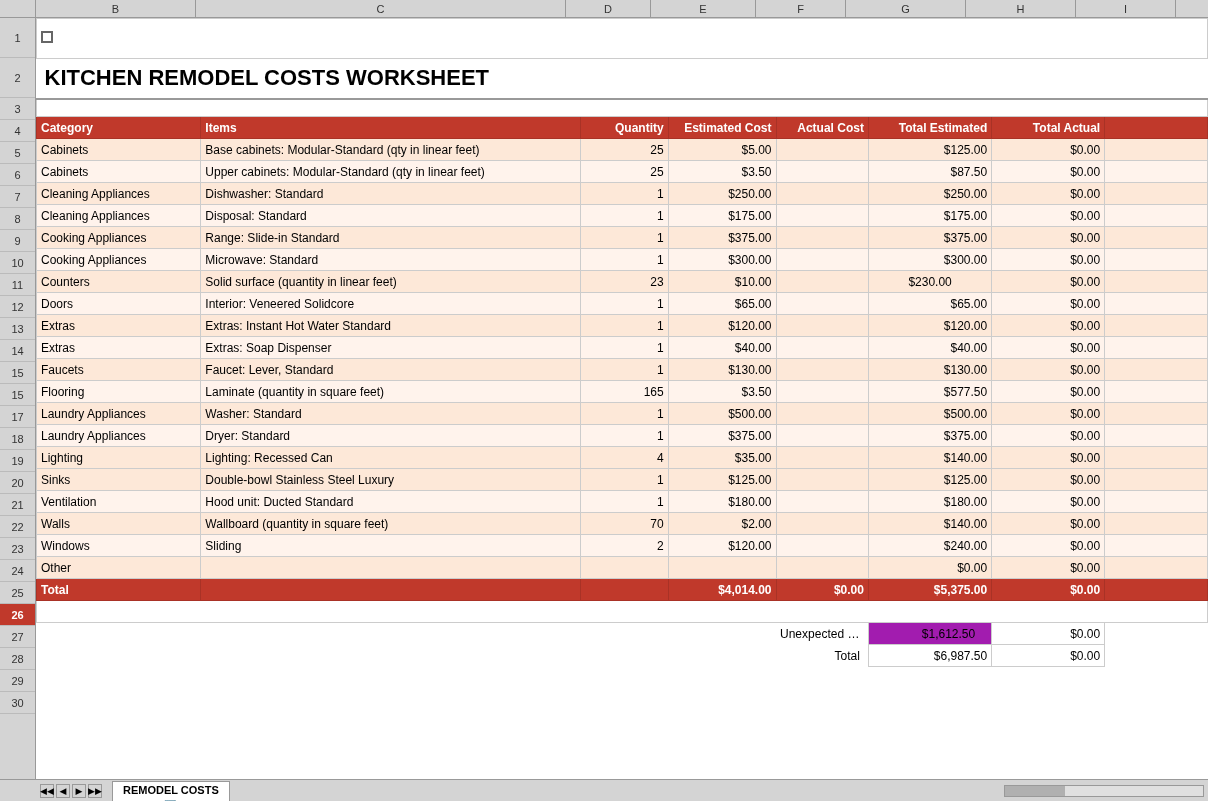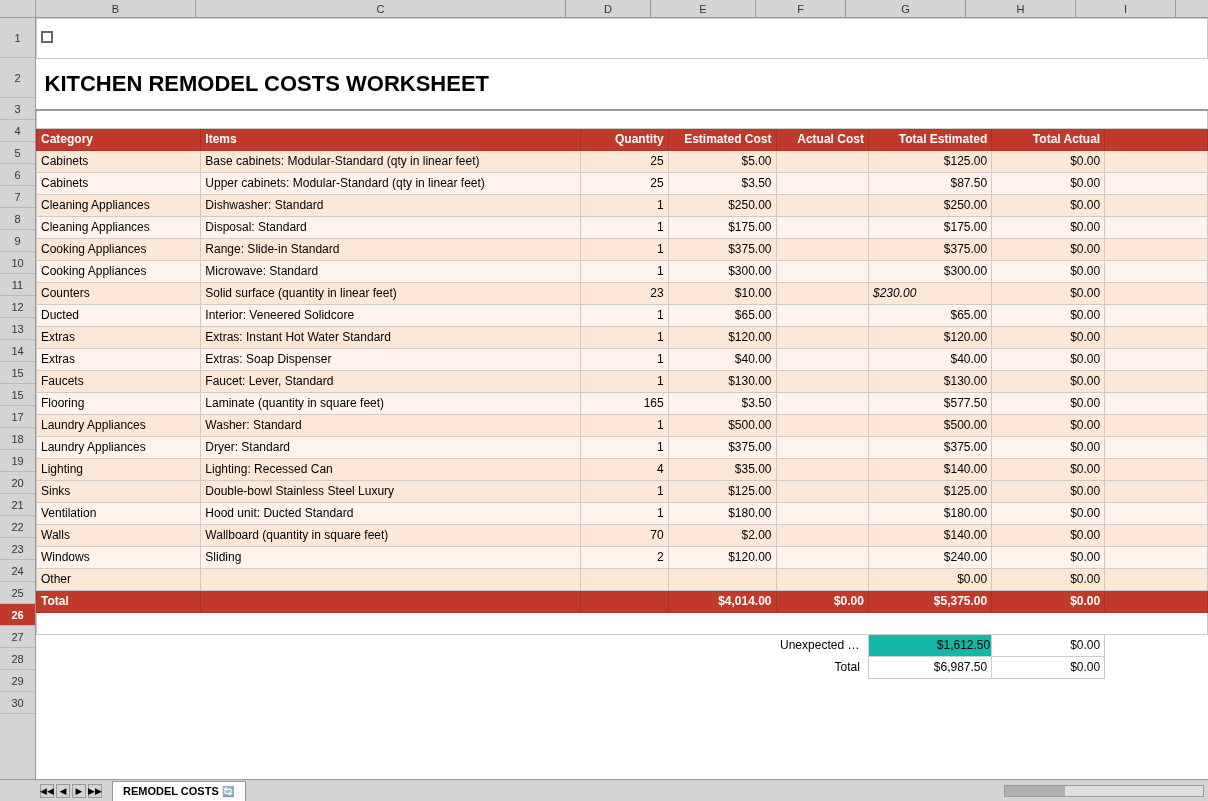--- a/index.html
+++ b/index.html
@@ -96,20 +96,21 @@
       background: #fff;
       border: 1px solid #999;
       border-bottom: none;
       padding: 2px 10px;
       font-size: 11px;
       font-weight: bold;
       display: flex;
       align-items: center;
       gap: 4px;
       height: 20px;
+      flex-direction: column;
     }
     .tab-nav {
       display: flex;
       gap: 2px;
       margin-right: 8px;
     }
     .tab-nav-btn {
       width: 14px;
       height: 14px;
       border: 1px solid #999;
@@ -209,21 +210,21 @@
         </colgroup>
         <tbody>
 
           <tr>
             <td colspan="8" style="height:40px; border:1px solid #ccc; background:#fff; padding:2px 4px;">
               <span style="display:inline-block; width:12px; height:12px; border:2px solid #666; margin-right:4px;"></span>
             </td>
           </tr>
 
           <tr>
-            <td colspan="8" style="height:40px; border:none; border-bottom: 2px solid #999; background:#fff; font-size:22px; font-weight:bold; padding:12px 8px;">
+            <td colspan="8" style="height:40px; border:none; border-bottom: 2px solid #999; background:#fff; font-size:22px; font-weight:bold; padding:1px 8px;">
               <span>KITCHEN REMODEL COSTS WORKSHEET</span>
             </td>
           </tr>
 
           <tr>
             <td colspan="8" style="height:18px; background:#fff; border:1px solid #ccc;"></td>
           </tr>
 
           <tr class="header-row">
             <td style="background:#c0392b; color:#fff; font-weight:bold; border:1px solid #a93226;">Category</td>
@@ -295,26 +296,26 @@
             <td style="text-align:right;">$300.00</td>
             <td style="text-align:right;">$0.00</td>
             <td></td>
           </tr>
           <tr class="data-row-odd">
             <td>Counters</td>
             <td>Solid surface (quantity in linear feet)</td>
             <td style="text-align:right;">23</td>
             <td style="text-align:right;">$10.00</td>
             <td style="text-align:right;"></td>
-            <td style="text-align:left;font-style:italic;">$230.00</td>
-            <td style="text-align:right;">$0.00</td>
-            <td></td>
-          </tr>
-          <tr class="data-row-even">
-            <td>Ducted</td>
+            <td style="text-align:center;">$230.00</td>
+            <td style="text-align:right;">$0.00</td>
+            <td></td>
+          </tr>
+          <tr class="data-row-even">
+            <td>Doors</td>
             <td>Interior: Veneered Solidcore</td>
             <td style="text-align:right;">1</td>
             <td style="text-align:right;">$65.00</td>
             <td style="text-align:right;"></td>
             <td style="text-align:right;">$65.00</td>
             <td style="text-align:right;">$0.00</td>
             <td></td>
           </tr>
           <tr class="data-row-odd">
             <td>Extras</td>
@@ -449,21 +450,21 @@
           </tr>
 
           <tr>
             <td colspan="8" style="height:22px; background:#fff; border:1px solid #ccc;"></td>
           </tr>
 
 
           <tr>
             <td colspan="4" style="border:none; background:#fff;"></td>
             <td colspan="1" style="text-align:right; background:#fff; border:none; padding-right:8px;">Unexpected Costs - Add 30%</td>
-            <td style="text-align:right; background:#14b8a6; border:1px solid #ccc; padding-right:1px;">$1,612.50</td>
+            <td style="text-align:right; background:#a21caf; border:1px solid #ccc; padding-right:16px;">$1,612.50</td>
             <td style="text-align:right; background:#fff; border:1px solid #ccc; padding-right:4px;">$0.00</td>
             <td style="background:#fff; border:none;"></td>
           </tr>
 
           <tr>
             <td colspan="4" style="border:none; background:#fff;"></td>
             <td colspan="1" style="text-align:right; background:#fff; border:none; padding-right:8px;">Total</td>
             <td style="text-align:right; background:#fff; border:1px solid #ccc; padding-right:4px;">$6,987.50</td>
             <td style="text-align:right; background:#fff; border:1px solid #ccc; padding-right:4px;">$0.00</td>
             <td style="background:#fff; border:none;"></td>

